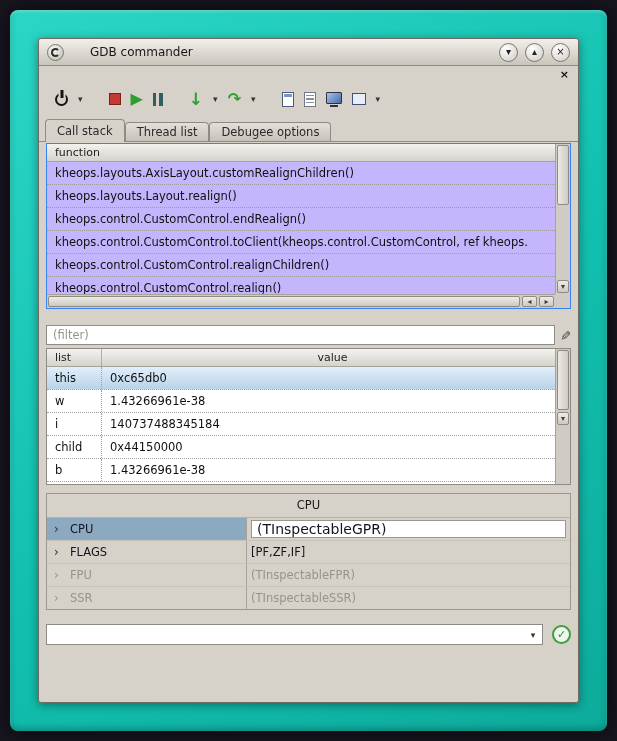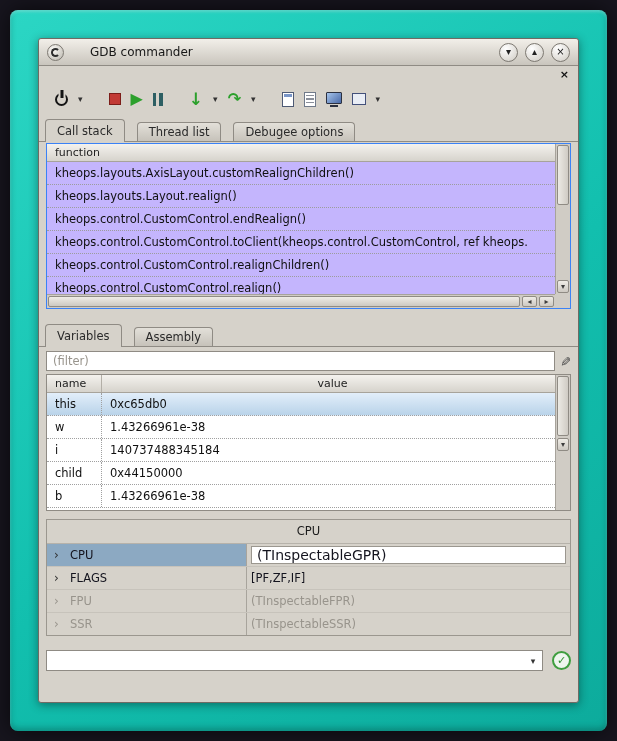--- a/index.html
+++ b/index.html
@@ -74,21 +74,21 @@
   .ic-doc{width:12px;height:15px;background:#fff;border:1px solid #4e5a74;position:relative;box-sizing:border-box;}
   .ic-doc-bar{position:absolute;top:1px;left:1px;right:1px;height:3px;background:#7a96c8;}
   .ic-list{width:12px;height:15px;background:#fff;border:1px solid #707a8a;box-sizing:border-box;display:flex;flex-direction:column;gap:2px;padding:2px 1px;}
   .ic-list span{height:1.5px;background:#8a8f9a;}
   .ic-mon{width:16px;height:12px;border:1px solid #2c3140;border-radius:1px;background:linear-gradient(135deg,#a6c4ea,#4a6aa8);box-sizing:border-box;}
   .ic-mon-wrap{display:flex;flex-direction:column;align-items:center;}
   .ic-mon-stand{width:8px;height:2px;background:#2c3140;margin-top:1px;}
   .ic-win{width:14px;height:12px;border:1px solid #43507a;background:#e9edf5;box-sizing:border-box;}
   .ic-win-bar{height:3px;background:#8fb0d8;}
   
-  .tabs{height:25px;flex:0 0 25px;display:flex;align-items:flex-end;padding:0 6px;gap:12px;border-bottom:1px solid #8f8b84;}
+  .tabs{height:25px;flex:0 0 25px;display:flex;align-items:flex-end;padding:0 6px;gap:0;border-bottom:1px solid #8f8b84;}
   .tab{
     background:linear-gradient(#e3e0d9,#c6c2ba);
     border:1px solid #8f8b84;border-bottom:none;
     border-radius:4px 4px 0 0;
     font-size:11.5px;color:#2a2a2a;
     height:18px;line-height:18px;padding:0 11px;
   }
   .tab.active{
     background:#d6d2ca;height:22px;line-height:22px;
     position:relative;z-index:2;margin-bottom:-1px;
@@ -296,34 +296,30 @@
       <div class="hscroll">
         <div class="hthumb"></div>
         <div class="sbtn">◂</div>
         <div class="sbtn">▸</div>
       </div>
       <div class="scorner"></div>
     </div>
 
     <div class="gap12"></div>
 
-    <div class="tabs">
-      <div class="tab active">Variables</div>
-      <div class="tab">Assembly</div>
-    </div>
 
     <div class="filter-row">
       <input class="filter-input" type="text" placeholder="(filter)" style="">
       <span class="filter-icon">✎</span>
     </div>
 
     <div class="var-frame">
       <div class="var-inner">
         <div class="var-header">
-          <div class="vh-name">name</div>
+          <div class="vh-name">list</div>
           <div class="vh-value">value</div>
         </div>
         <div class="var-row selected">
           <div class="cell-name">this</div>
           <div class="cell-value">0xc65db0</div>
         </div>
         <div class="var-row">
           <div class="cell-name">w</div>
           <div class="cell-value">1.43266961e-38</div>
         </div>

